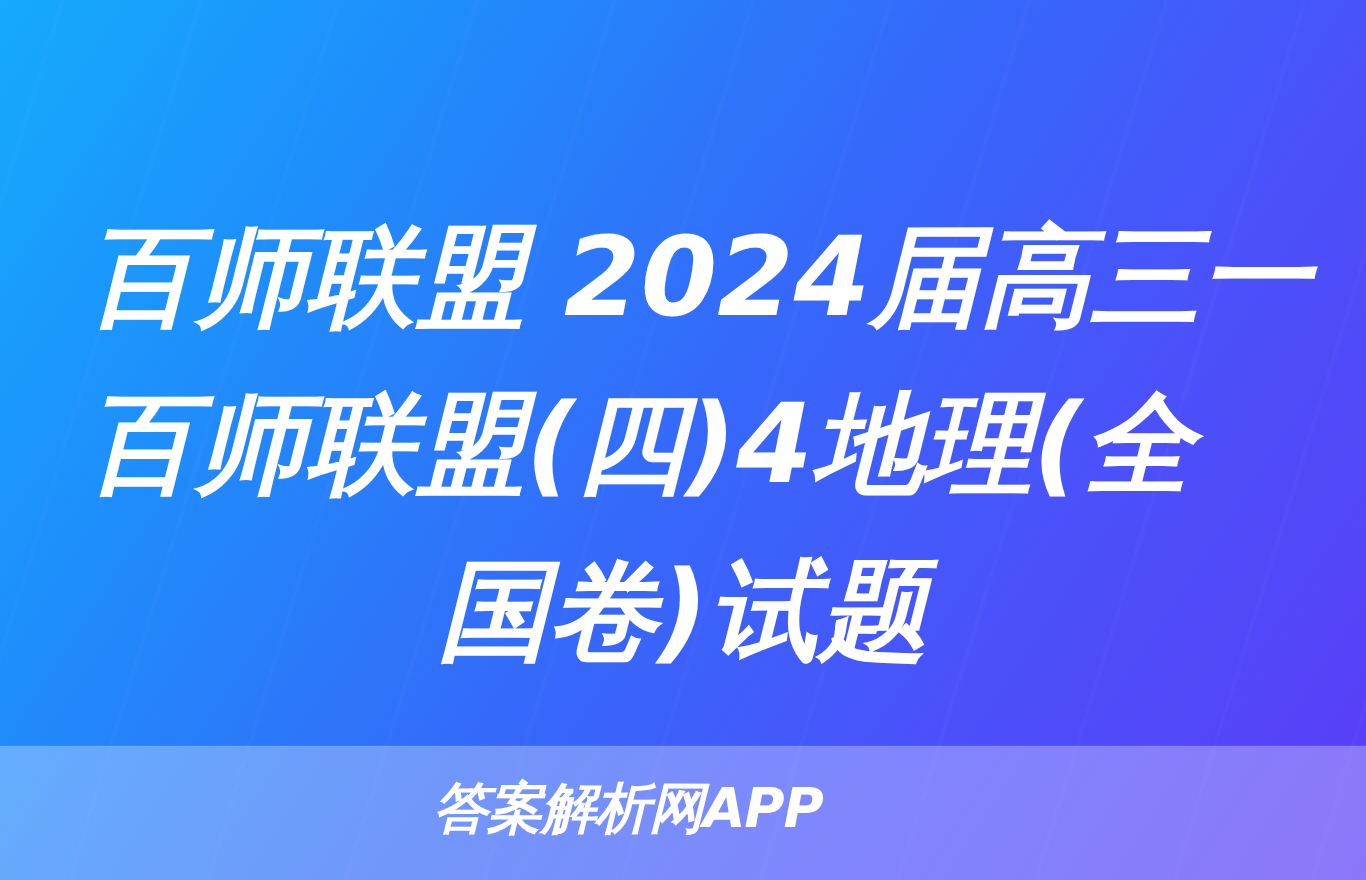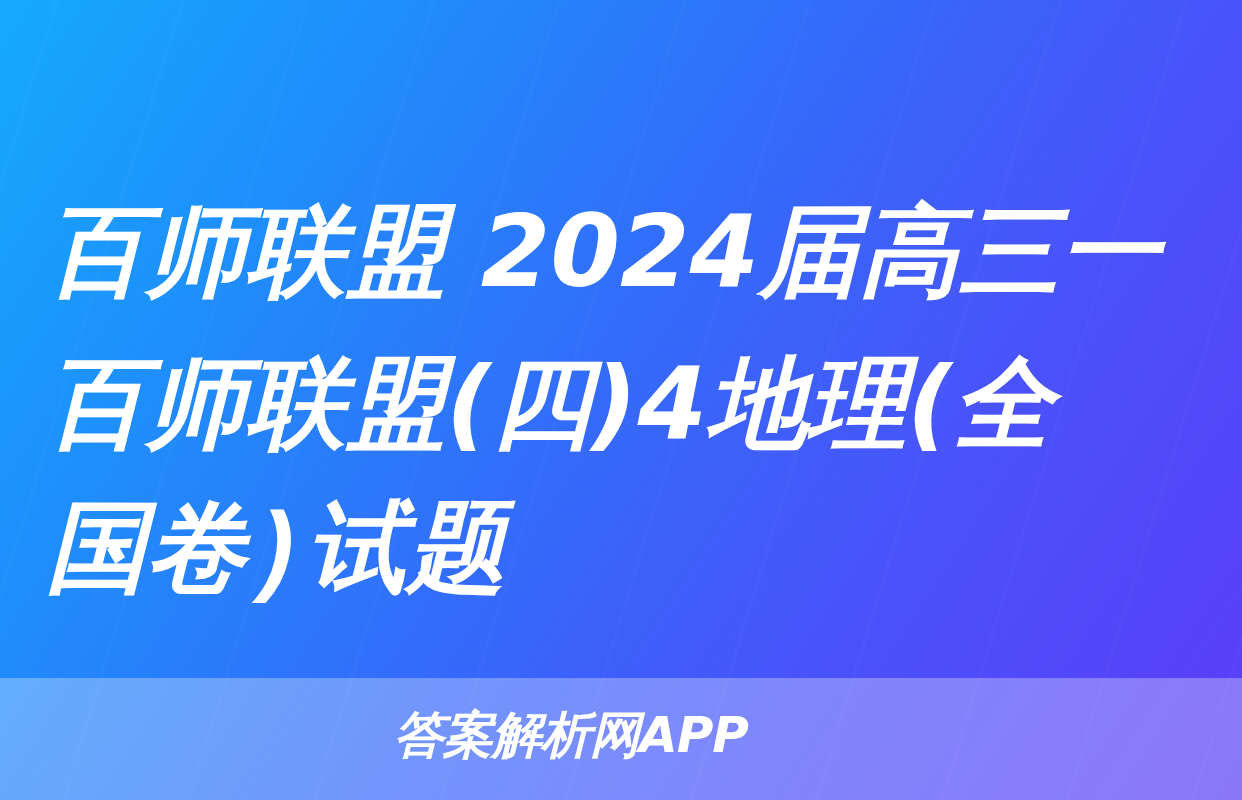--- a/index.html
+++ b/index.html
@@ -40,41 +40,40 @@
     );
     pointer-events: none;
   }
 
   
   #title-block {
     position: absolute;
     left: 0;
     top: 176px;
     width: 1242px;
-    padding: 0 46px;
+    padding: 0 78px;
     box-sizing: border-box;
     z-index: 3;
   }
 
   .title-line {
     display: block;
     color: #ffffff;
     font-family: "DejaVu Sans", "Liberation Sans", sans-serif;
     font-size: 100px;
     line-height: 152px;
     font-weight: 700;
     font-style: italic;
     letter-spacing: 0px;
     white-space: nowrap;
     text-align: left;
   }
 
   .title-line.centered {
-    text-align: left;
-    font-family: Liberation Mono, monospace;
+    text-align: center;
   }
 
   
   #footer-band {
     position: absolute;
     left: 0;
     top: 678px;
     width: 1242px;
     height: 122px;
     background: rgba(255, 255, 255, 0.30);

